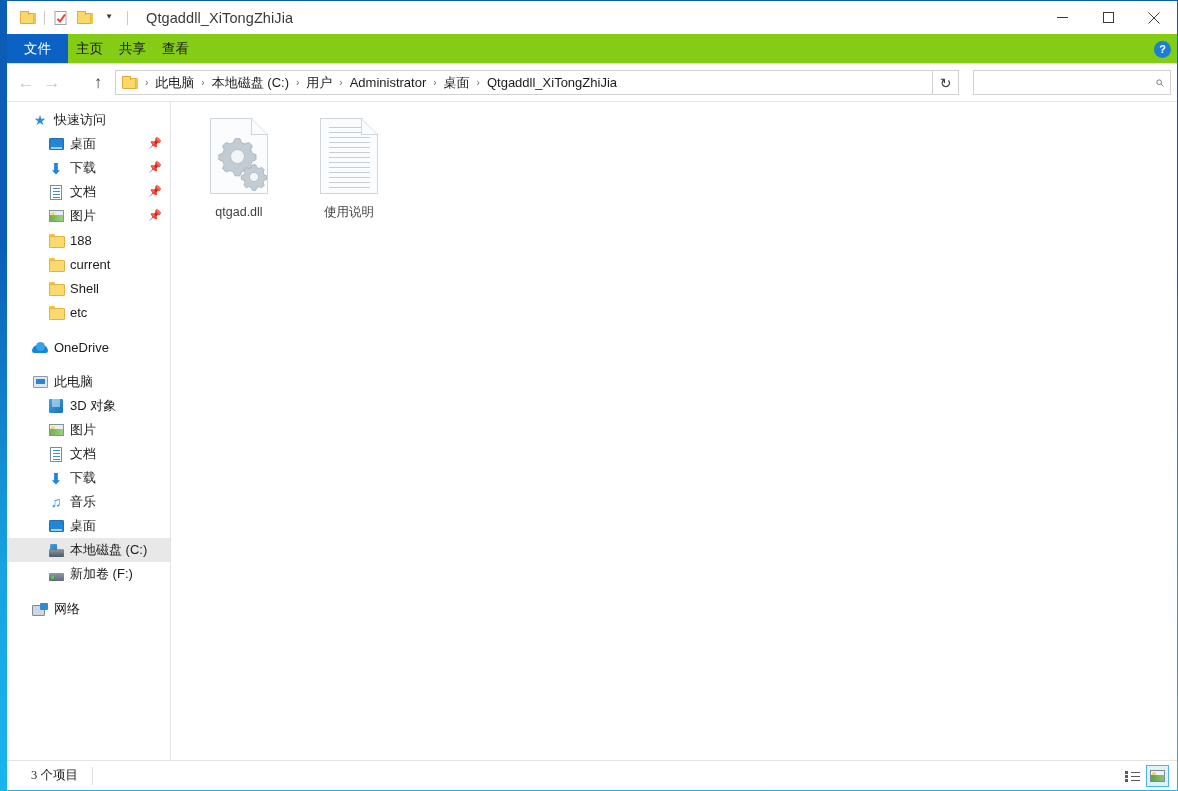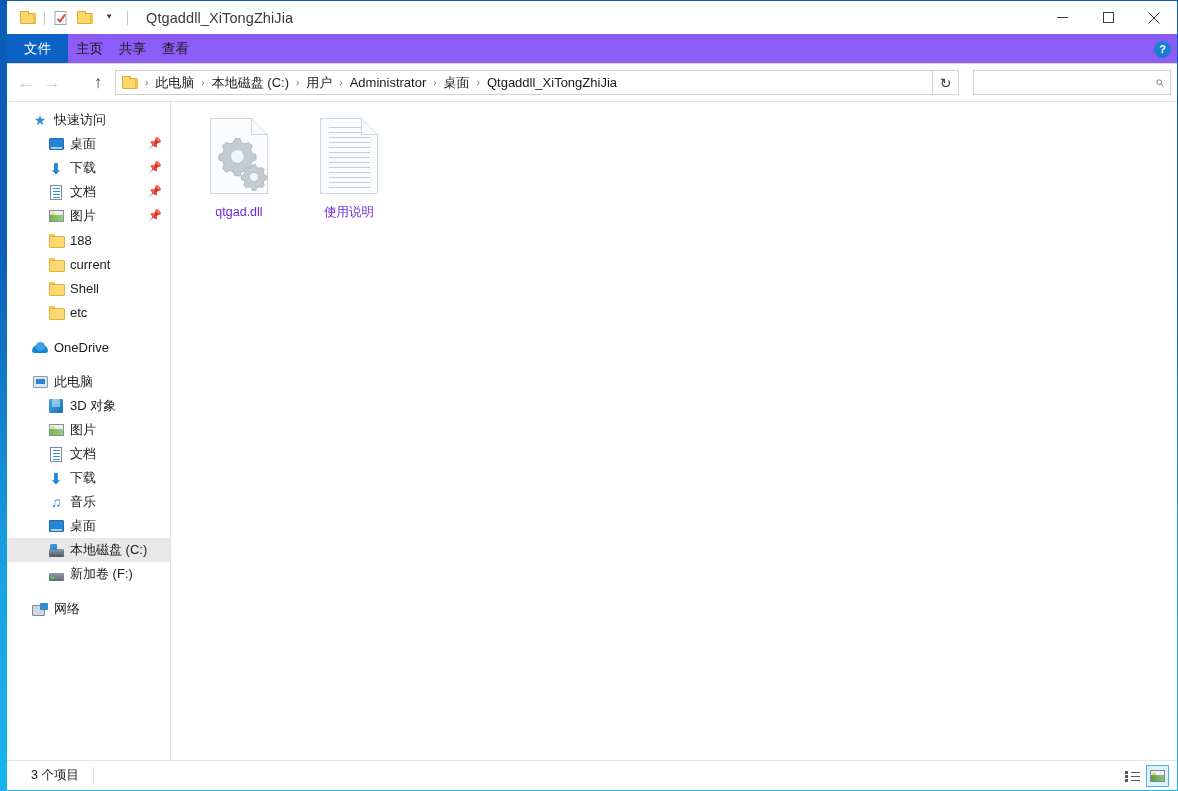--- a/index.html
+++ b/index.html
@@ -55,21 +55,21 @@
   }
   .folder-ico b {
     position: absolute; right: 0; top: 2px; width: 3px; height: 11px;
     background: #f0c44e; border-left: 1px solid #e6b845; display: block;
   }
 
   
   #ribbon {
     height: 30px; min-height: 30px;
     display: flex; align-items: stretch;
-    background: #8b5cf6; border-bottom: 1px solid #dcdcdc;
+    background: #84cc16; border-bottom: 1px solid #dcdcdc;
     position: relative;
   }
   .rtab {
     padding: 0 8px; display: flex; align-items: center;
     font-size: 13.5px; color: #1b1b1b; cursor: default;
   }
   .rtab.file { background: #0b62c4; color: #ffffff; padding: 0 17px; }
   .ribbon-right { position: absolute; right: 6px; top: 0; height: 30px; display: flex; align-items: center; gap: 8px; }
   .help-btn {
     width: 17px; height: 17px; border-radius: 50%;
@@ -204,21 +204,21 @@
 
   
   #content { flex: 1; background: #ffffff; position: relative; overflow: hidden; padding: 12px 0 0 14px; }
   .filegrid { display: flex; flex-wrap: wrap; align-content: flex-start; }
   .fileitem {
     width: 108px; padding: 4px 2px 6px 2px; margin-right: 2px;
     display: flex; flex-direction: column; align-items: center;
   }
   .ficon { width: 66px; height: 80px; position: relative; margin-bottom: 6px; }
   .flabel {
-    font-size: 12.5px; color: #6d28d9; text-align: center;
+    font-size: 12.5px; color: #404040; text-align: center;
     line-height: 16px; max-width: 100px; word-break: break-all;
   }
 
   
   .page {
     position: absolute; left: 4px; top: 0; width: 58px; height: 76px;
     background: #fbfcfd; border: 1px solid #cfd6dc;
     border-top-right-radius: 0;
   }
   .page:after {
@@ -237,21 +237,21 @@
   .lines span { display: block; height: 1px; background: #c6ced6; margin-bottom: 4px; }
 
   
   .pinwheel { position: absolute; left: 11px; top: 14px; width: 46px; height: 46px; }
 
   
   #statusbar {
     height: 30px; min-height: 30px; border-top: 1px solid #e4e4e4;
     display: flex; align-items: center; background: #ffffff; position: relative;
   }
-  .status-text { font-size: 12.5px; color: #1b1b1b; padding-left: 24px; }
+  .status-text { font-size: 12.5px; color: #1b1b1b; padding-left: 24px; font-family: Liberation Serif, serif; }
   .status-sep { width: 1px; height: 18px; background: #e0e0e0; margin-left: 14px; }
   .viewbtns { position: absolute; right: 8px; top: 4px; display: flex; gap: 2px; }
   .vbtn {
     width: 23px; height: 22px; display: flex; align-items: center; justify-content: center;
     border: 1px solid transparent;
   }
   .vbtn.active { border: 1px solid #4ab3e8; background: #dff2fc; }
   .v-details { width: 15px; height: 11px; position: relative; }
   .v-details:before {
     content:""; position:absolute; left:0; top:0; width:3px; height:3px;

